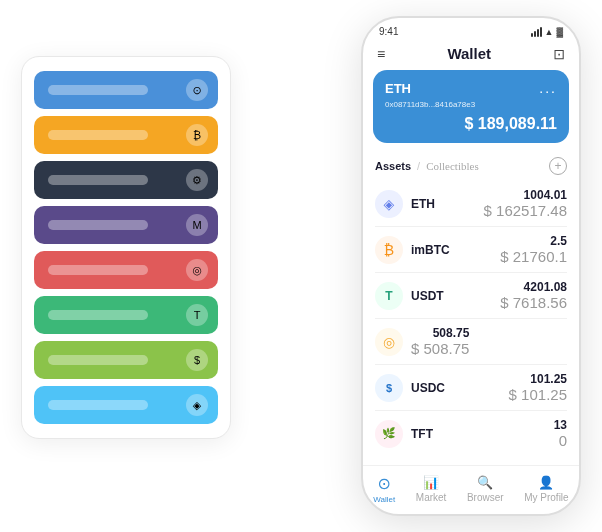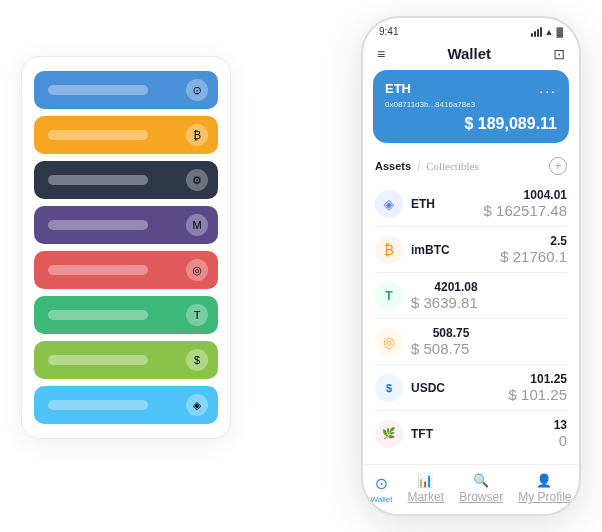--- a/index.html
+++ b/index.html
@@ -290,23 +290,22 @@
       align-items: center;
       gap: 2px;
       cursor: pointer;
     }
 
     .nav-icon {
       font-size: 16px;
     }
 
     .nav-label {
-      font-size: 12px;
+      font-size: 10px;
       color: #aaa;
-      text-decoration: underline;
     }
 
     .nav-label-active {
       font-size: 8px;
       color: #3a8fd6;
     }
 
     .nav-item-active .nav-icon {
       color: #3a8fd6;
     }
@@ -414,23 +413,24 @@
         <div class="asset-icon icon-imbtc">₿</div>
         <span class="asset-name">imBTC</span>
         <div class="asset-values">
           <div class="asset-amount">2.5</div>
           <div class="asset-usd">$ 21760.1</div>
         </div>
       </div>
 
       <div class="asset-item">
         <div class="asset-icon icon-usdt" style="font-size:12px;font-weight:700;">T</div>
+        <span class="asset-name">USDT</span>
         <div class="asset-values">
           <div class="asset-amount">4201.08</div>
-          <div class="asset-usd">$ 3639.81</div>
+          <div class="asset-usd">$ 7618.56</div>
         </div>
       </div>
 
       <div class="asset-item">
         <div class="asset-icon icon-dai">◎</div>
         <div class="asset-values">
           <div class="asset-amount">508.75</div>
           <div class="asset-usd">$ 508.75</div>
         </div>
       </div>

